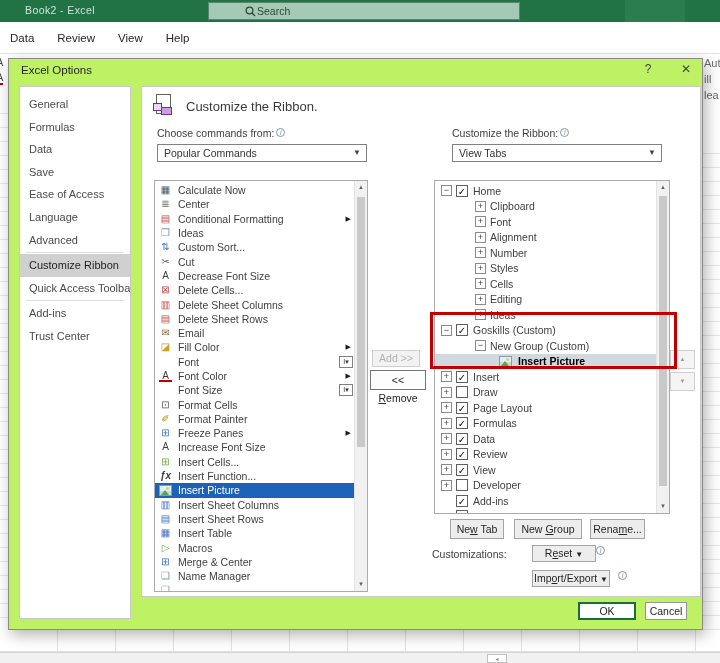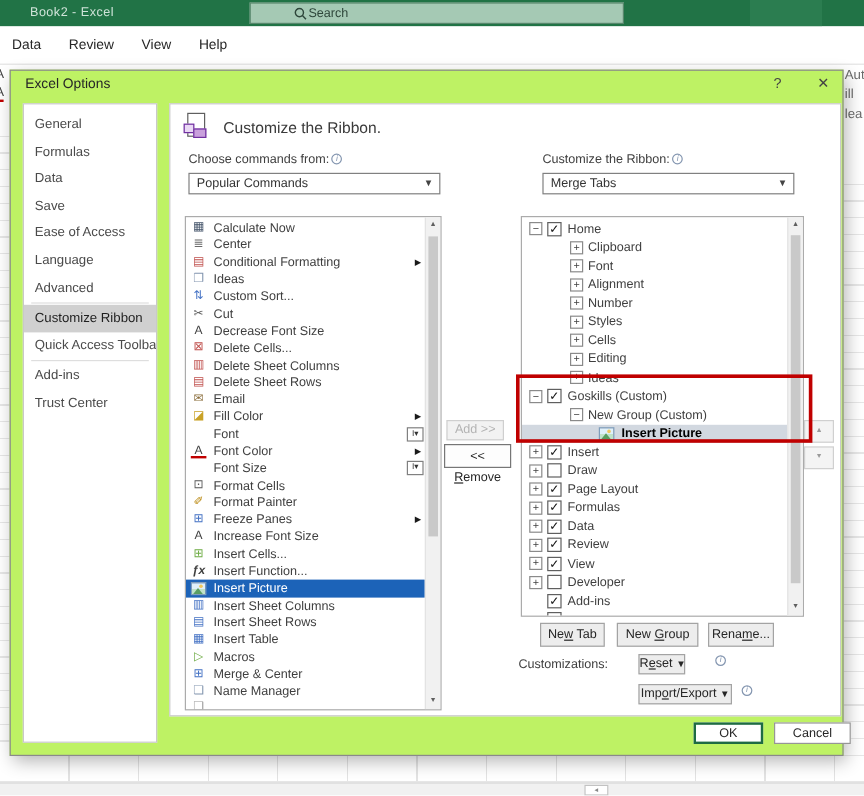--- a/index.html
+++ b/index.html
@@ -91,28 +91,28 @@
   .btn u { text-decoration:underline; }
   .btn.disabled { background:#f2f2f2; border-color:#cfcfcf; color:#b3b3b3; }
   .btn-add { left:230px; top:263px; width:48px; height:17px; line-height:15px; }
   .btn-remove { left:228px; top:283px; width:56px; height:20px; line-height:18px; background:#fdfdfd; border-color:#767676; }
   .btn-up   { left:528px; top:263px; width:25px; height:19px; line-height:17px; font-size:6px; color:#9a9a9a; background:#f4f4f4; border-color:#d0d0d0; }
   .btn-down { left:528px; top:285px; width:25px; height:19px; line-height:17px; font-size:6px; color:#9a9a9a; background:#f4f4f4; border-color:#d0d0d0; }
   .btn-newtab { left:308px; top:432px; width:54px; height:20px; line-height:18px; }
   .btn-newgroup { left:372px; top:432px; width:68px; height:20px; line-height:18px; }
   .btn-rename { left:448px; top:432px; width:55px; height:20px; line-height:18px; }
   .cust-label { position:absolute; left:290px; top:461px; font-size:10.5px; color:#404040; }
-  .btn-reset { left:390px; top:458px; width:39px; height:17px; line-height:15px; }
+  .btn-reset { left:390px; top:458px; width:64px; height:17px; line-height:15px; }
   .btn-impexp { left:390px; top:483px; width:78px; height:17px; line-height:15px; }
   .info-reset { position:absolute; left:452px; top:459px; }
   .info-impexp { position:absolute; left:474px; top:484px; }
   .dd-caret { font-size:8px; margin-left:3px; }
 
   .btn-ok { left:569px; top:543px; width:58px; height:18px; line-height:15px; background:#fff; border:2px solid #1e6b43; }
-  .btn-cancel { left:636px; top:543px; width:64px; height:18px; line-height:16px; background:#fff; border:1px solid #969696; }
+  .btn-cancel { left:636px; top:543px; width:42px; height:18px; line-height:16px; background:#fff; border:1px solid #969696; }
 </style>
 </head>
 <body>
 
 <div class="titlebar">
   <div class="tb-accent"></div>
   <span class="app-title">Book2  -  Excel</span>
   <div class="search-box">
     <svg width="11" height="11" viewBox="0 0 11 11">
         <circle cx="4.5" cy="4.5" r="3.4" fill="none" stroke="#2e463a" stroke-width="1.2"></circle>
@@ -167,21 +167,21 @@
     <div class="hdr-icon">
         <span class="p1"></span>
         <span class="p2"></span>
       </div>
     <div class="hdr-title">Customize the Ribbon.</div>
 
     <div class="fld-label" style="left:15px"><span>Choose commands from:</span><span class="info-icon">i</span></div>
     <div class="fld-label" style="left:310px"><span>Customize the Ribbon:</span><span class="info-icon">i</span></div>
 
     <div class="dropdown" style="left:15px"><span>Popular Commands</span><span class="dd-arrow">▼</span></div>
-    <div class="dropdown" style="left:310px"><span>Merge Tabs</span><span class="dd-arrow">▼</span></div>
+    <div class="dropdown" style="left:310px"><span>View Tabs</span><span class="dd-arrow">▼</span></div>
 
     <div class="cmd-list">
       <div class="cmd-rows" id="cmdRows">
           <div class="cmd-row">
             <span class="cmd-icon" style="color: rgb(68, 84, 106);">▦</span>
             <span>Calculate Now</span>
           </div>
           <div class="cmd-row">
             <span class="cmd-icon" style="color: rgb(106, 106, 106);">≣</span>
             <span>Center</span>

